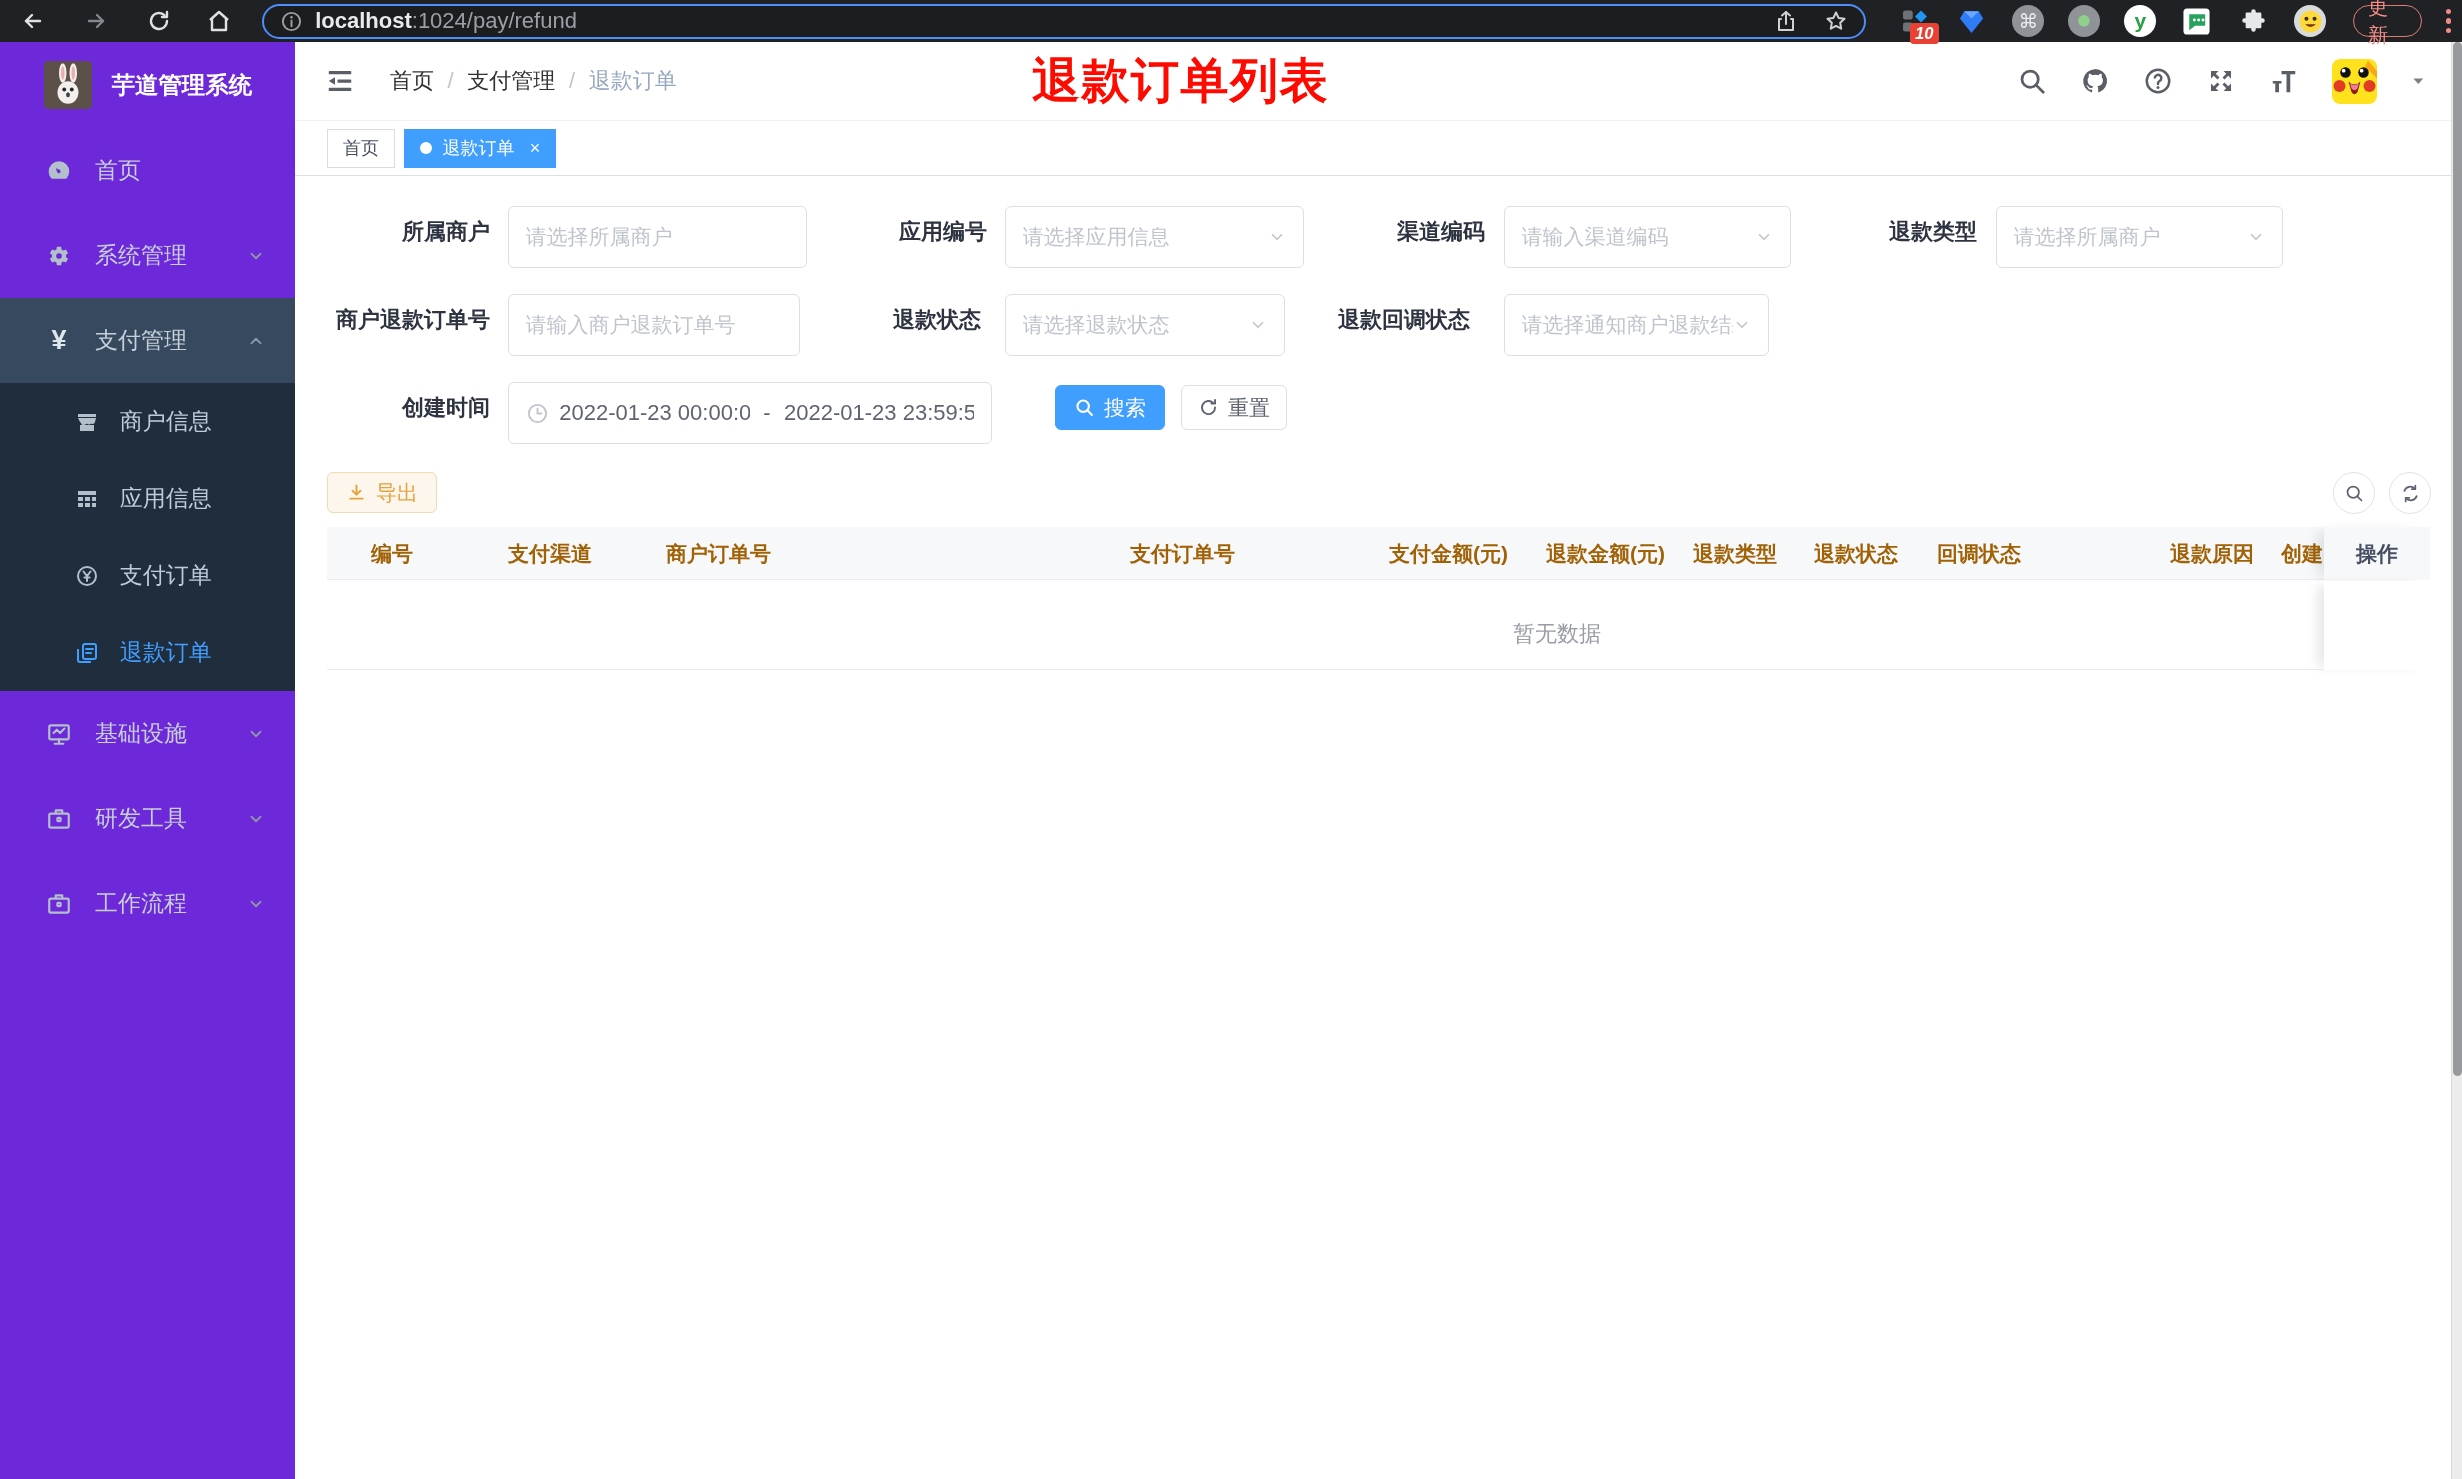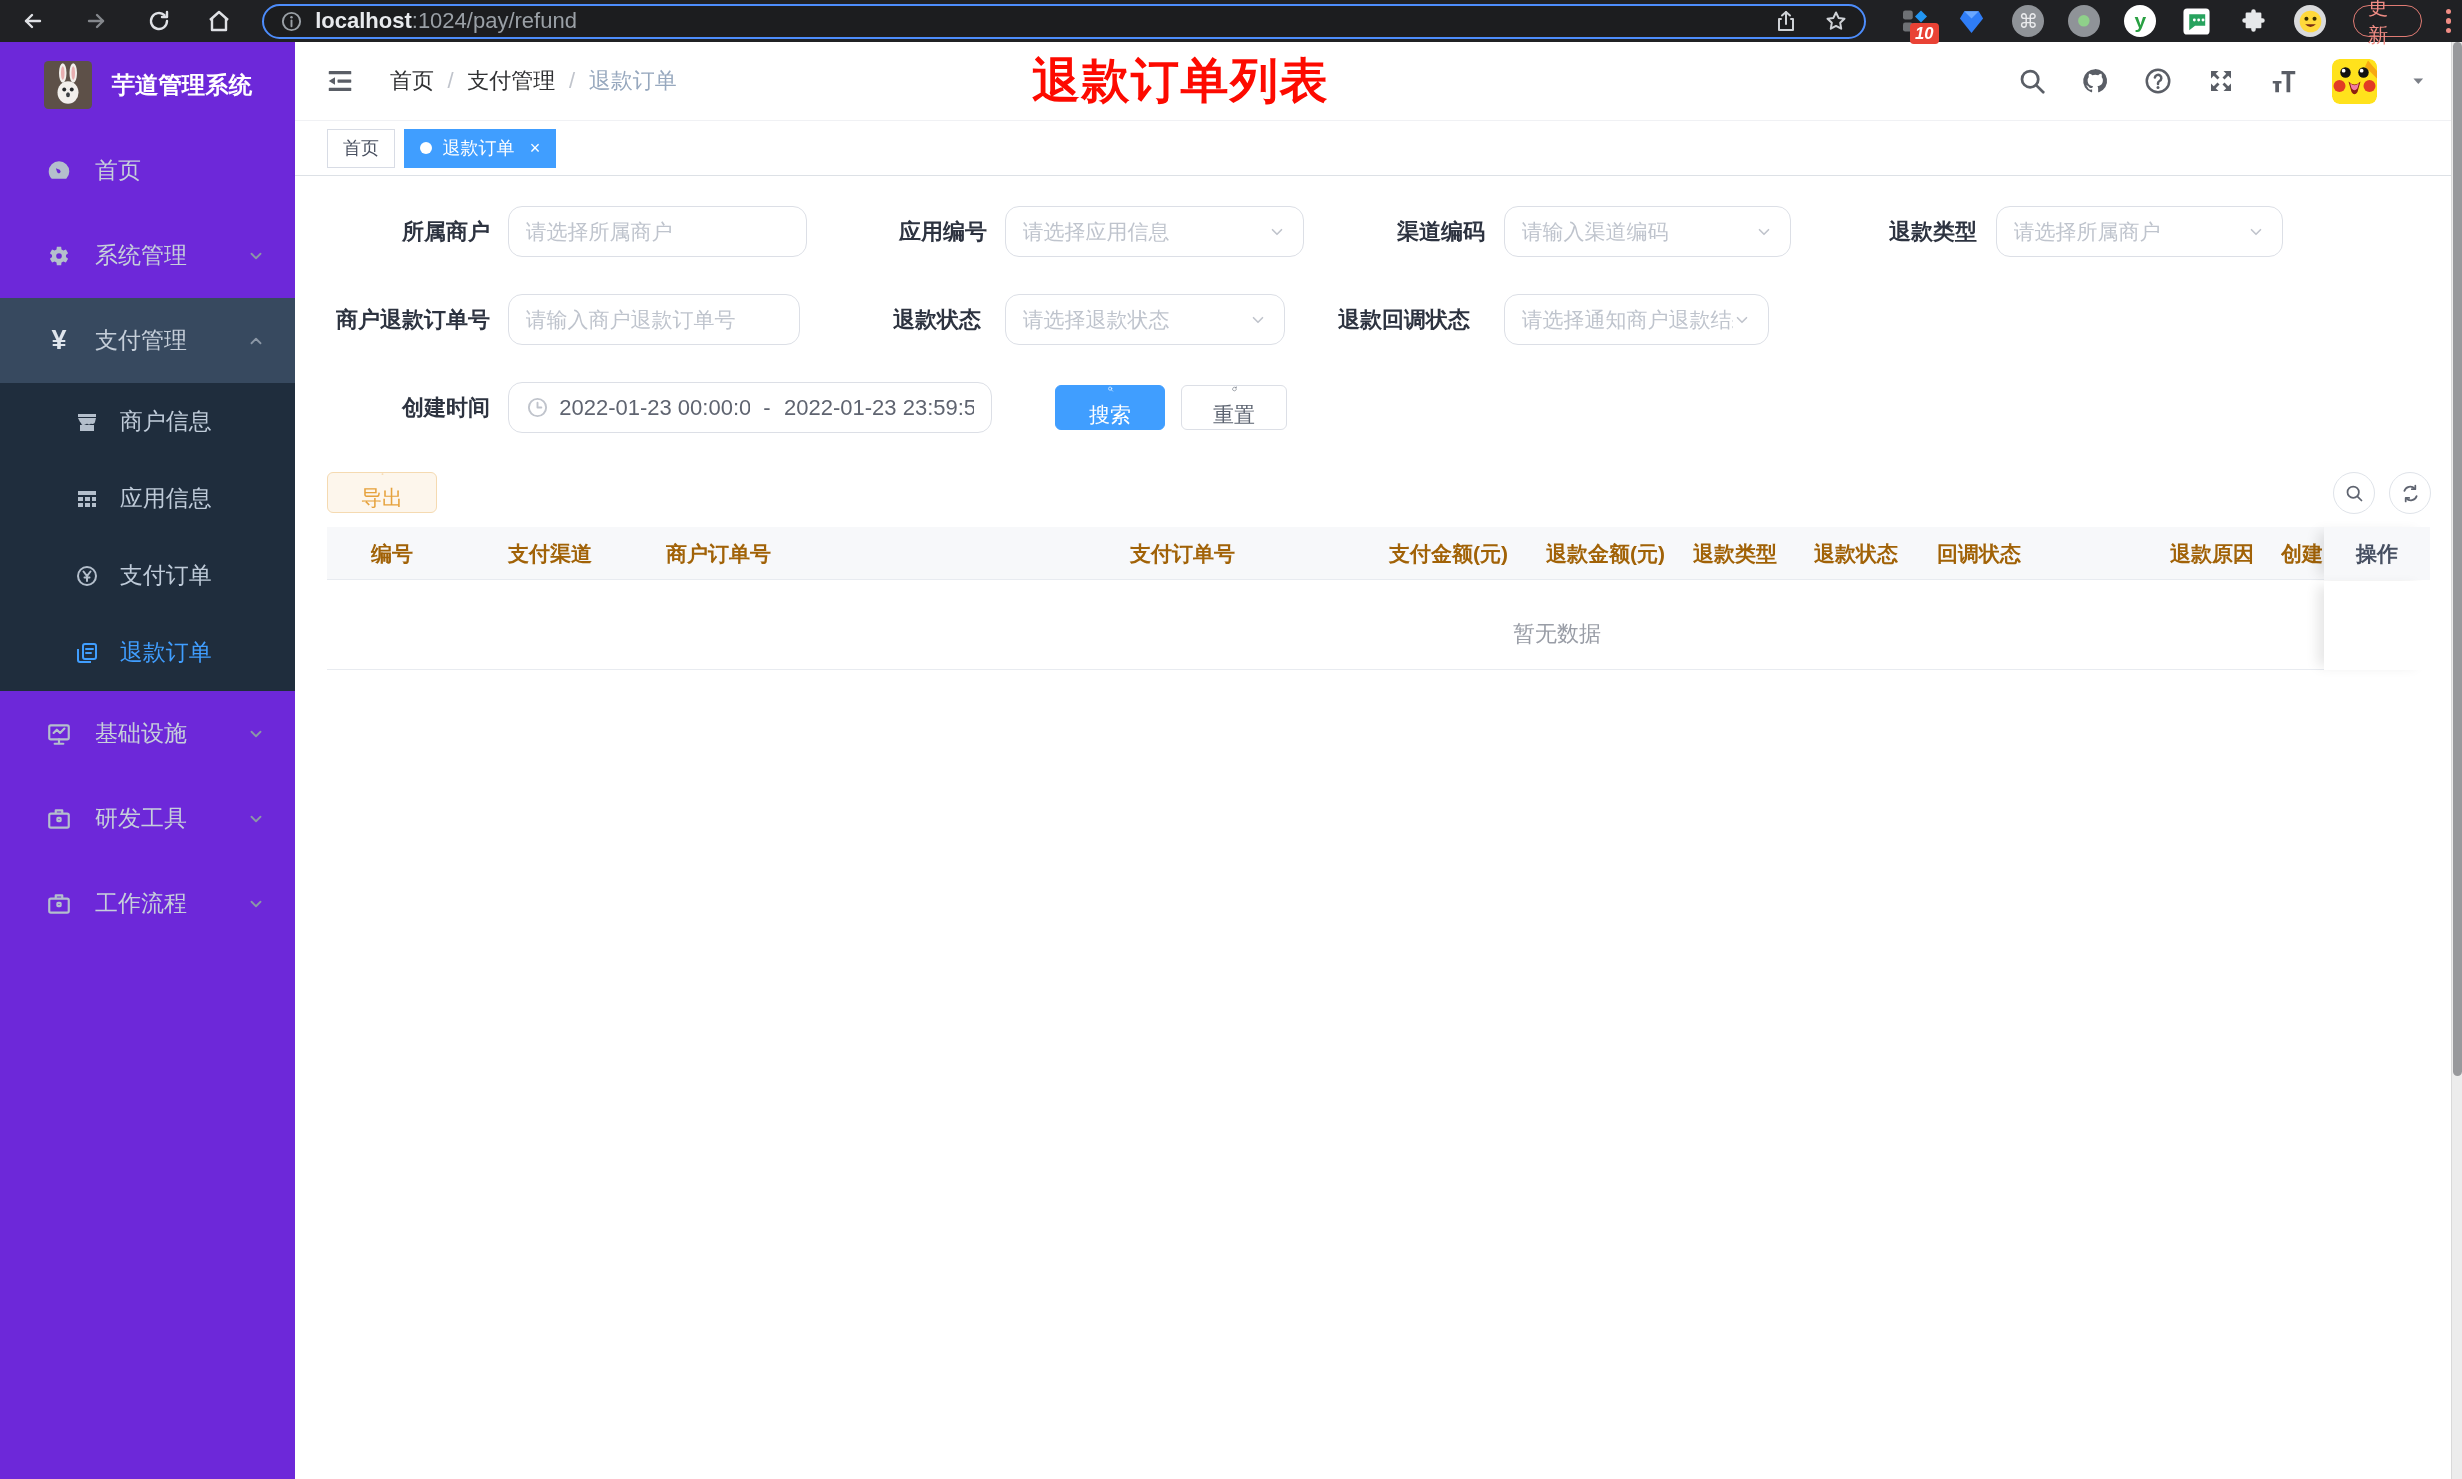--- a/index.html
+++ b/index.html
@@ -83,36 +83,36 @@
   .tag { height:39px; display:flex; align-items:center; padding:0 15px; border:1.5px solid #d8dce5;
     background:#fff; color:#495060; font-size:18px; cursor:pointer; }
   .tag.active { background:#409eff; border-color:#409eff; color:#fff; gap:10.6px; padding:0 15px; }
   .tag .dot { width:12px; height:12px; border-radius:50%; background:#fff; display:inline-block; }
   .tag .close-x { font-size:18px; margin-left:4.5px; }
 
   .content { flex:1 1 auto; position:relative; background:#fff; }
 
   .f-label { position:absolute; height:51px; line-height:51px; text-align:right;
     font-size:22px; color:#2d3340; font-weight:700; white-space:nowrap; }
-  .f-field { position:absolute; height:51px; border:1.5px solid #dcdfe6; border-radius:14px;
+  .f-field { position:absolute; height:62px; border:1.5px solid #dcdfe6; border-radius:6px;
     background:#fff; display:flex; align-items:center; padding:0 16.6px; font-size:21px; }
   .f-field input { border:none; outline:none; width:100%; font-size:21px; color:#606266;
     font-family:inherit; background:transparent; }
   .f-field input::placeholder { color:#bfc4cd; }
   .f-placeholder { color:#bfc4cd; white-space:nowrap; overflow:hidden; flex:1 1 auto; }
   .f-chev { margin-left:auto; color:#c0c4cc; display:flex; flex:0 0 auto; }
   .f-chev svg { width:18px; height:18px; }
   .date-field { gap:10.6px; }
   .date-field .clock { color:#c0c4cc; display:flex; flex:0 0 auto; }
   .date-field .clock svg { width:23px; height:23px; }
   .date-text { color:#5f6470; font-size:22px; white-space:nowrap; overflow:hidden; max-width:198px; }
   .date-sep { color:#5f6470; font-size:22px; padding:0 3px; }
 
   .btn { position:absolute; height:45px; border-radius:6px; display:flex; align-items:center;
-    justify-content:center; font-size:21px; cursor:pointer; gap:9px;flex-direction:column; }
+    justify-content:center; font-size:21px; cursor:pointer; gap:9px; }
   .btn svg { width:21px; height:21px; }
   .btn-primary { background:#409eff; color:#fff; border:1.5px solid #409eff; }
   .btn-plain { background:#fff; color:#5c6370; border:1.5px solid #dcdfe6; }
   .btn-warning-plain { background:#fdf6ec; color:#e6a23c; border:1.5px solid #f5dab1; }
   .circle-btn { position:absolute; width:42px; height:42px; border-radius:50%;
     border:1.5px solid #dfe3e9; background:#fff; display:flex; align-items:center; justify-content:center;
     color:#5f6470; cursor:pointer; }
   .circle-btn svg { width:21px; height:21px; }
 
   

